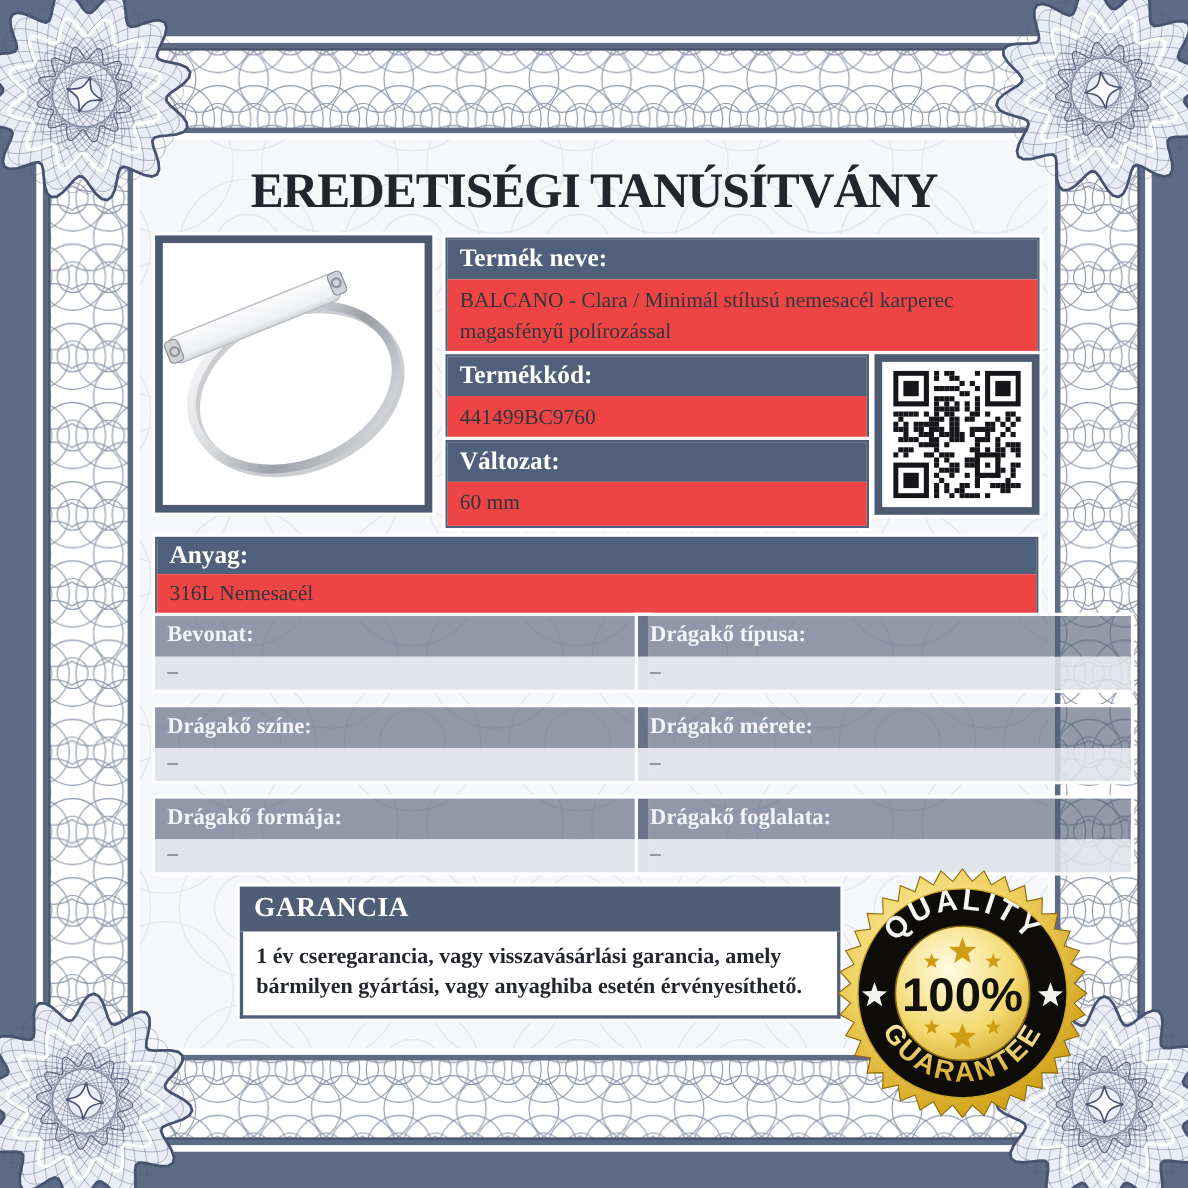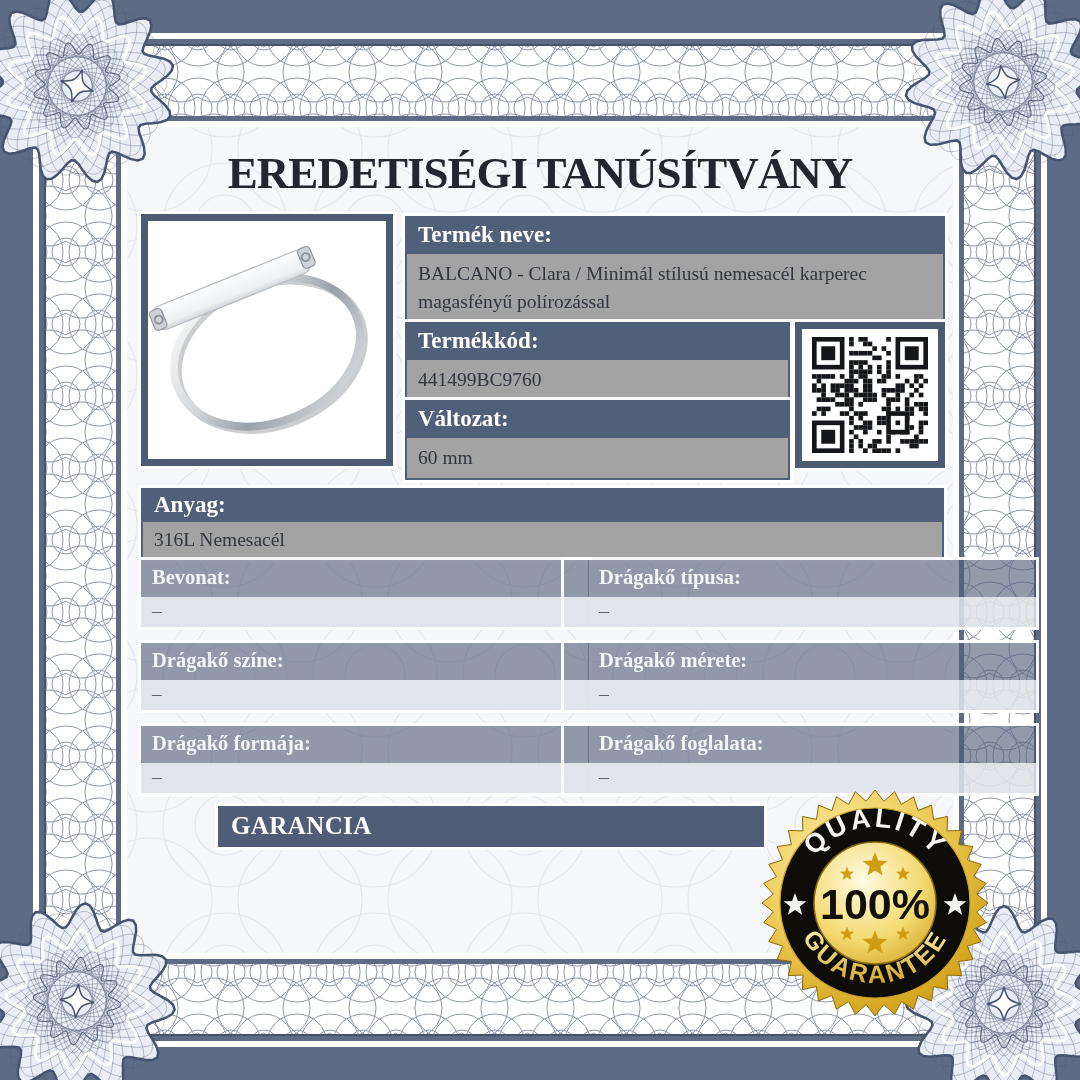--- a/index.html
+++ b/index.html
@@ -11,38 +11,38 @@
          text-align:center;font-size:45px;font-weight:bold;color:#23262e;letter-spacing:-1px;margin:0;font-family:Liberation Serif, serif;}
 
   .photo{position:absolute;left:141px;top:214px;width:238px;height:238px;background:#ffffff;
          border:7px solid #4c5a72;box-shadow:0 0 0 3px rgba(255,255,255,.95);}
   .photo svg{display:block;width:100%;height:100%;}
 
   .panel{position:absolute;border:2px solid #51607a;box-shadow:0 0 0 3px rgba(255,255,255,.95);
          background:#ffffff;}
   .panel .hd{background:#51607a;color:#ffffff;font-weight:bold;font-size:23px;
              padding:4px 11px 6px 11px;}
-  .panel .val{background:#a3a3a3;color:#31353d;font-size:19.5px;line-height:1.45;padding:6px 11px;}
+  .panel .val{background:#ef4444;color:#31353d;font-size:19.5px;line-height:1.45;padding:6px 11px;}
 
   .p-name{left:405px;top:216px;width:536px;}
   .p-code{left:405px;top:322px;width:381px;}
   .p-var {left:405px;top:400px;width:381px;}
   .p-mat {left:141px;top:488px;width:799px;}
   .p-mat .hd{padding:2px 11px 4px 11px;}
   .p-mat .val{padding:4px 11px;}
 
   .qr-frame{position:absolute;left:795px;top:322px;width:136px;height:132px;background:#ffffff;
             border:7px solid #4c5a72;box-shadow:0 0 0 3px rgba(255,255,255,.95);
             display:flex;align-items:center;justify-content:center;}
 
   .panel-empty{position:absolute;width:448px;box-shadow:0 0 0 3px rgba(255,255,255,.95);}
   .panel-empty .hd{background:rgba(80,94,119,.62);color:#f3f5f9;font-weight:bold;font-size:20.5px;
                    padding:6px 11px 8px 11px;}
   .panel-empty .val{background:rgba(222,226,232,.88);color:#565c66;font-size:19.5px;padding:3px 11px 5px 11px;}
-  .col-l{left:141px;} .col-r{left:564px;padding-left:24px;}
+  .col-l{left:141px;} .col-r{left:580px;}
   .row-1{top:560px;} .row-2{top:643px;} .row-3{top:726px;}
 
   .warranty{position:absolute;left:218px;top:806px;width:546px;
             box-shadow:0 0 0 3px rgba(255,255,255,.95);}
   .warranty .hd{background:#4f5d77;color:#ffffff;font-weight:bold;font-size:25px;
                 letter-spacing:.4px;padding:6px 13px 7px 13px;}
   .warranty .body{background:#ffffff;border:3px solid #4f5d77;border-top:none;
                   color:#23262d;font-size:20px;font-weight:bold;line-height:1.38;
                   padding:9px 12px 12px 12px;}
 
@@ -524,20 +524,21 @@
     <div class="hd">Drágakő formája:</div>
     <div class="val">–</div>
   </div>
   <div class="panel-empty col-r row-3">
     <div class="hd">Drágakő foglalata:</div>
     <div class="val">–</div>
   </div>
 
   <div class="warranty">
     <div class="hd">GARANCIA</div>
+    <div class="body">1 év cseregarancia, vagy visszavásárlási garancia, amely bármilyen gyártási, vagy anyaghiba esetén érvényesíthető.</div>
   </div>
 
   <div class="badge">
     <svg viewBox="-118 -118 236 236">
       <defs>
         <radialGradient id="gOut" cx="0.38" cy="0.32" r="0.85">
           <stop offset="0" stop-color="#fdf3b3"></stop>
             <stop offset="0.45" stop-color="#efcf5e"></stop>
           <stop offset="0.8" stop-color="#d3a31c"></stop>
             <stop offset="1" stop-color="#a97d08"></stop>

